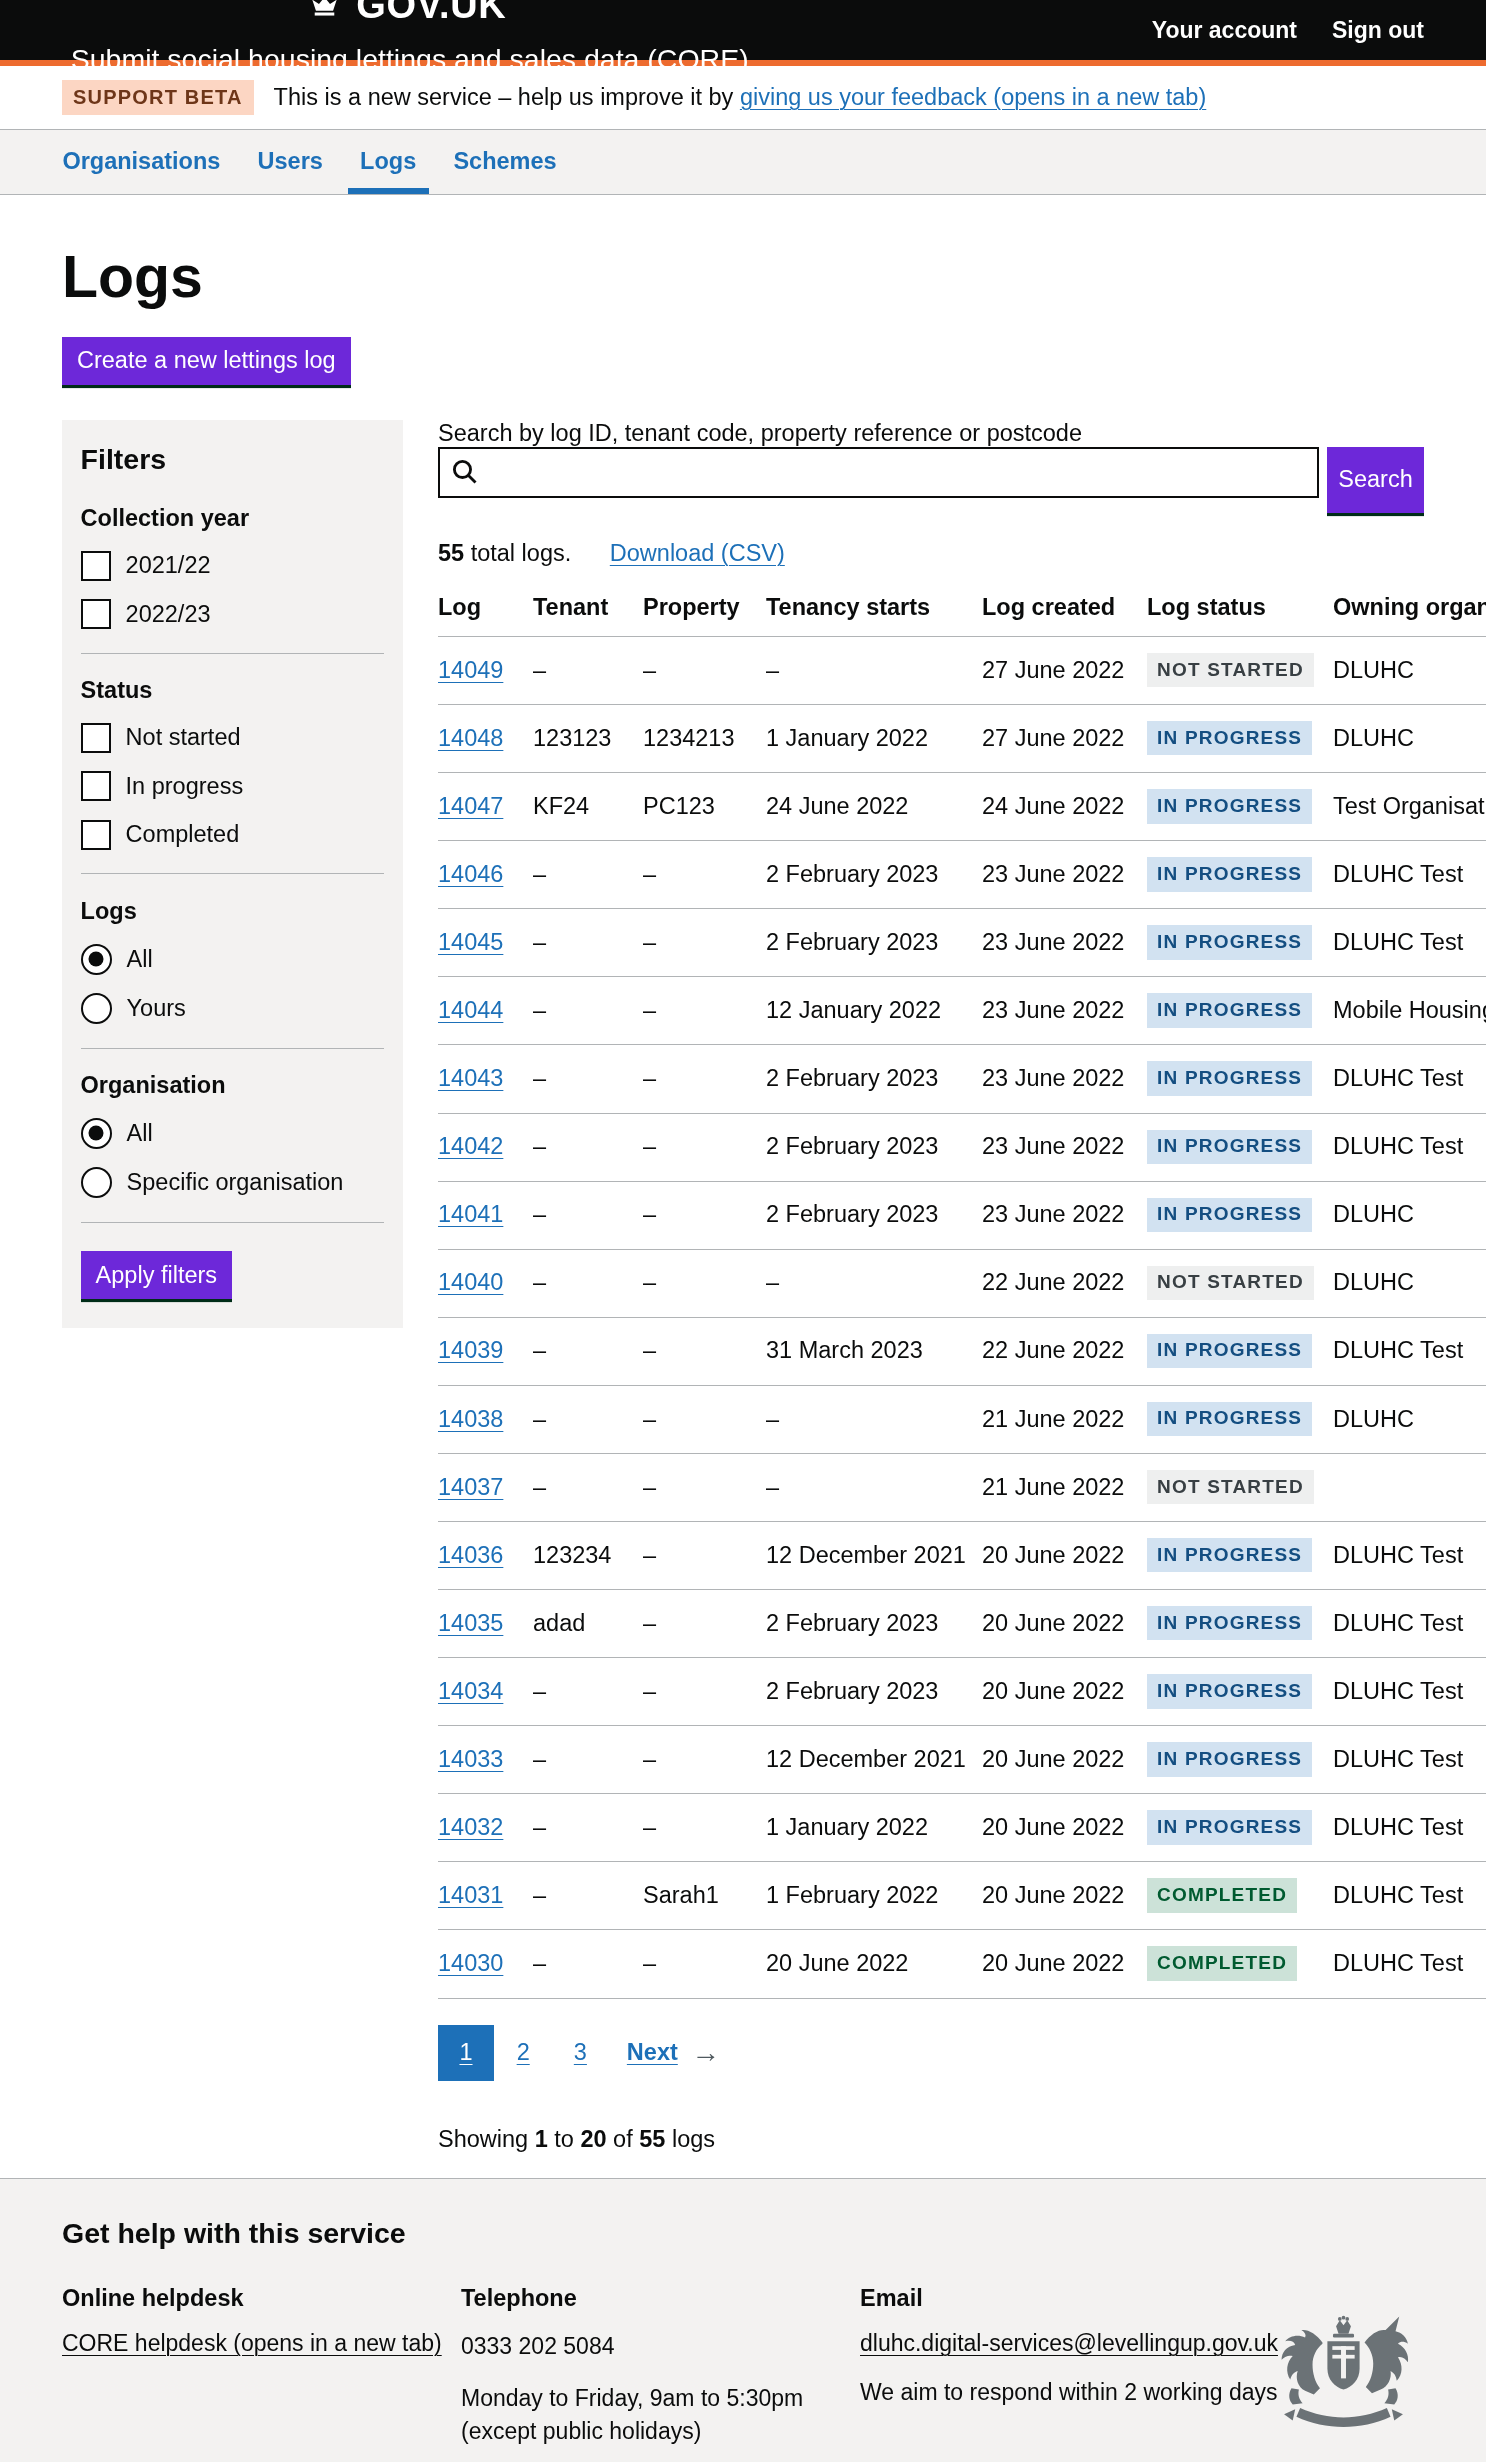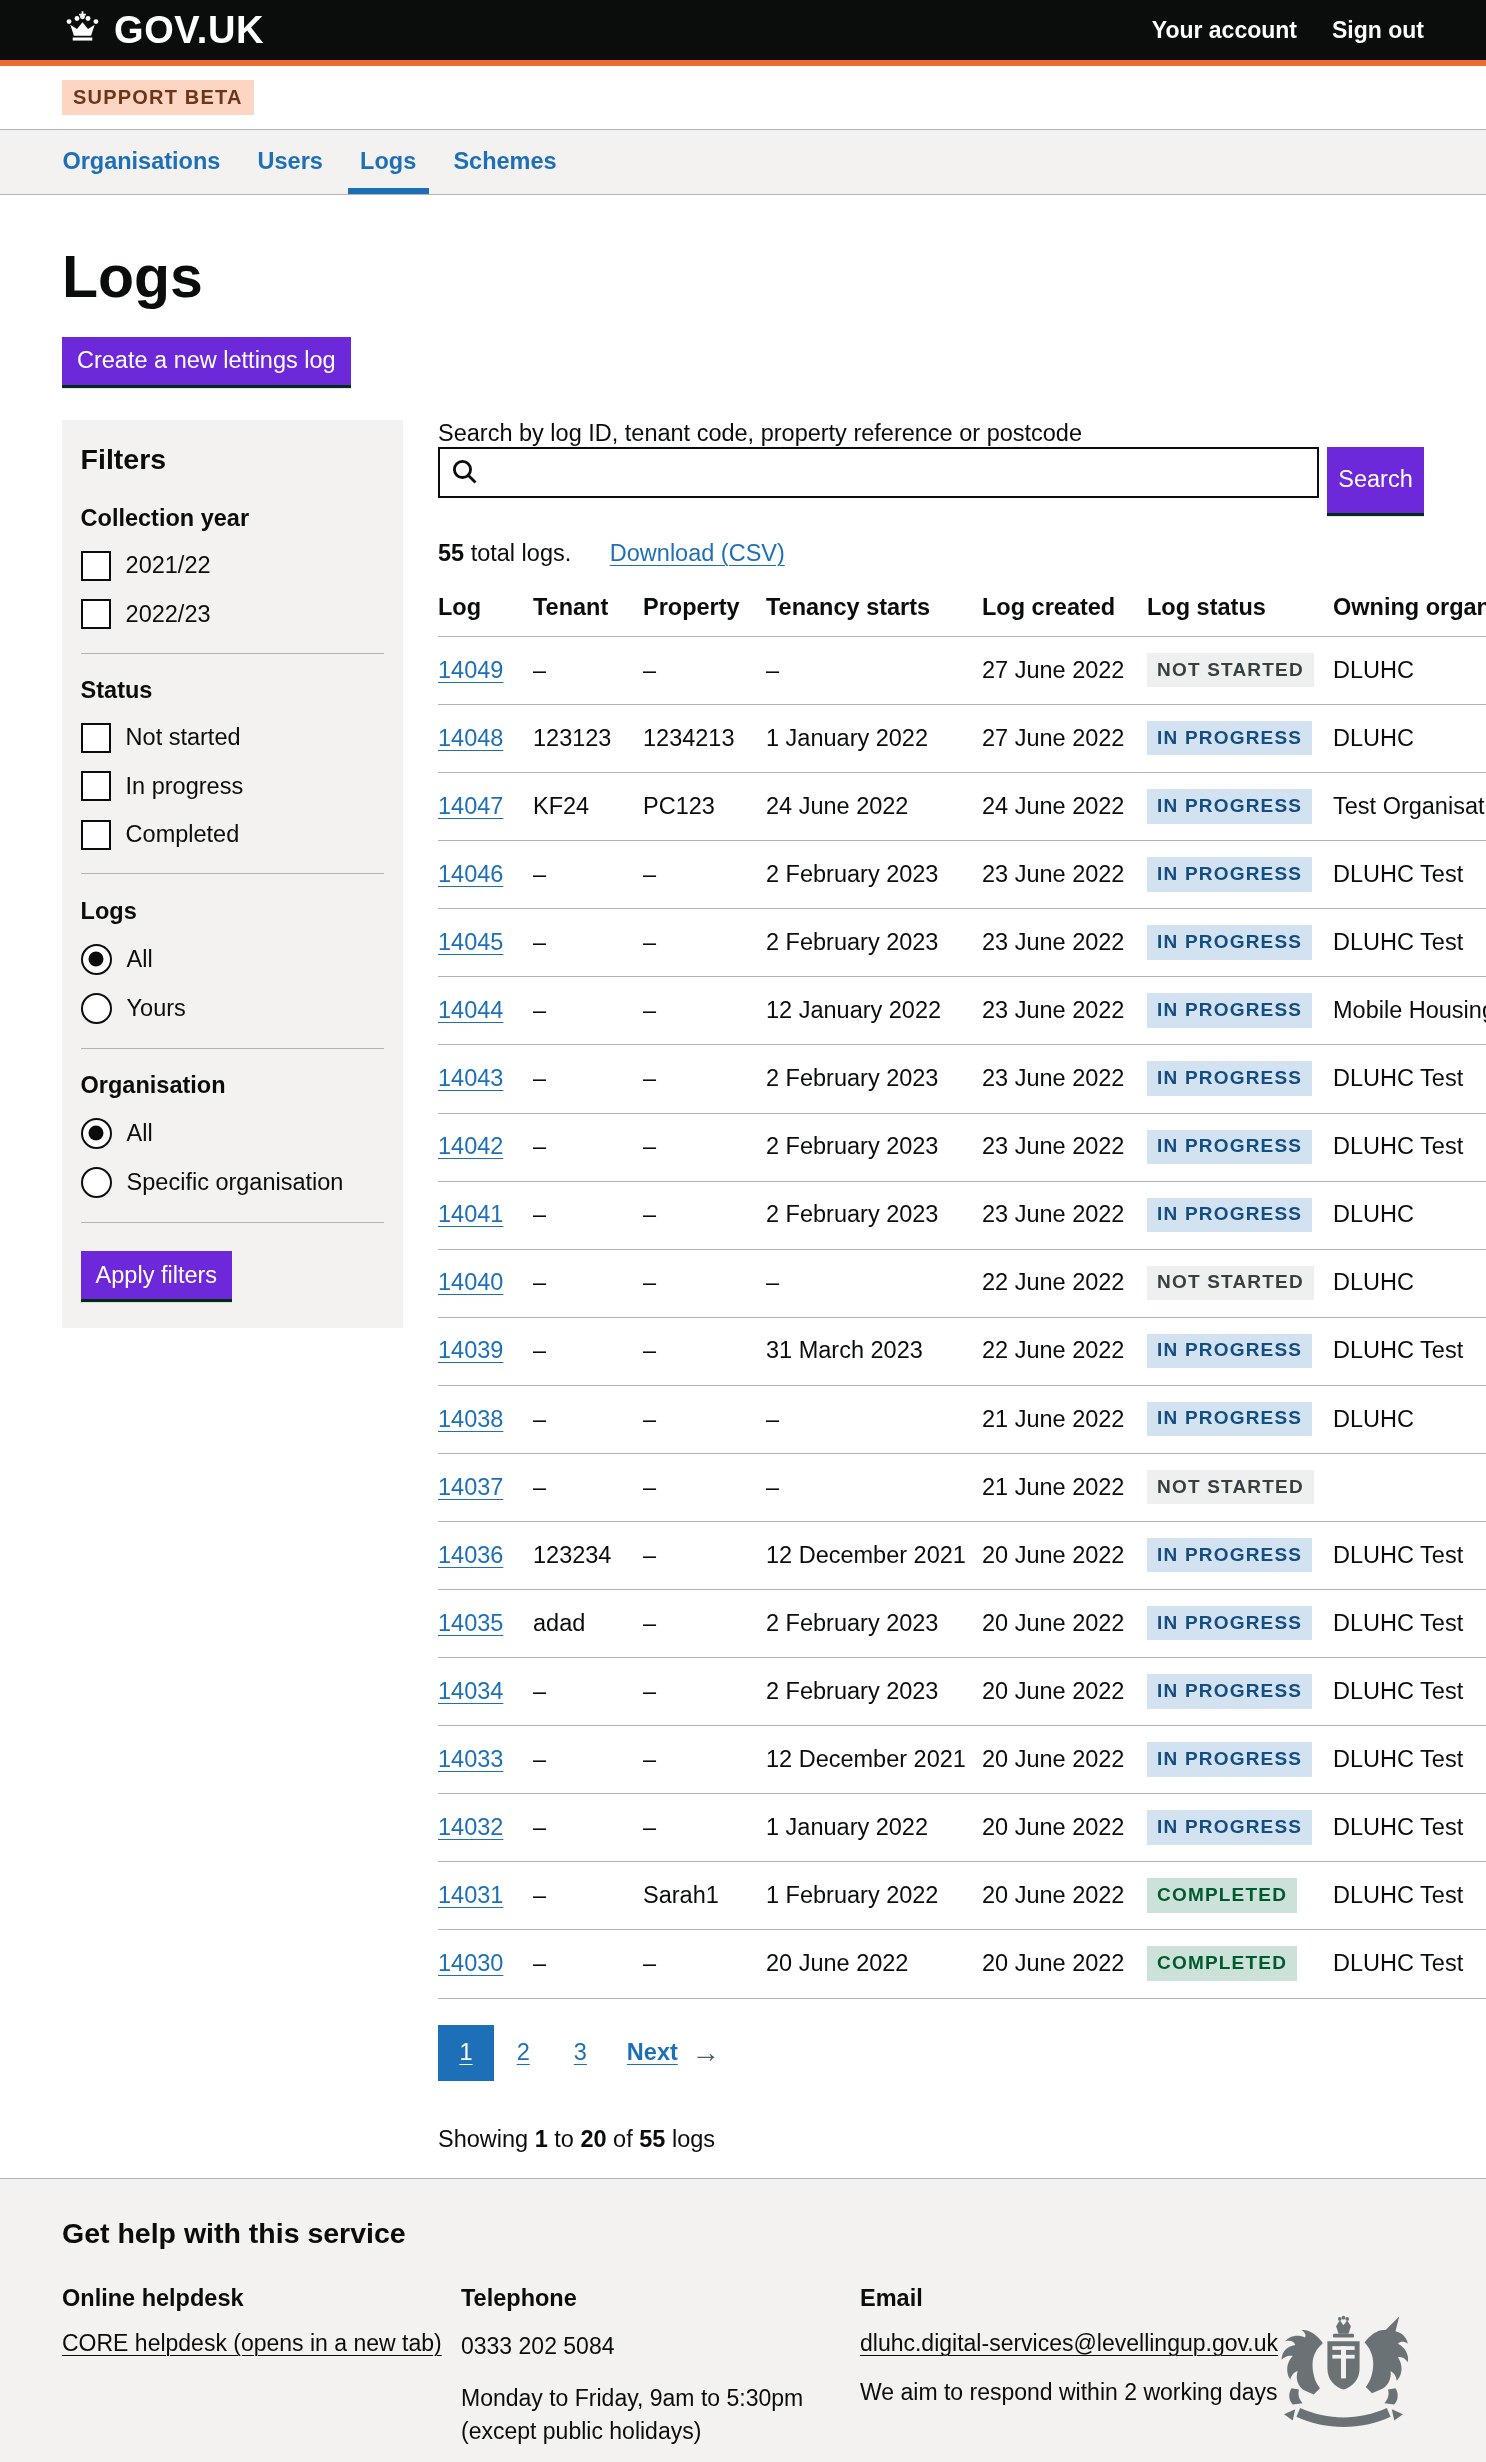--- a/index.html
+++ b/index.html
@@ -165,29 +165,34 @@
             <circle cx="66" cy="22" r="8"></circle>
             <circle cx="84" cy="28" r="8"></circle>
             <circle cx="110" cy="38" r="8"></circle>
           <path d="M63 4 h6 v8 h8 v6 h-8 v8 h-6 v-8 h-8 v-6 h8 z"></path>
           <path d="M26 48 L38 84 H94 L106 48 L84 62 L66 40 L48 62 Z"></path>
           <rect x="34" y="90" width="64" height="10"></rect>
         </svg>
       </span>
       <span>GOV.UK</span>
     </a>
+    <a class="service-name">Submit social housing lettings and sales data (CORE)</a>
   </div>
   <nav class="header-links">
     <a>Your account</a>
     <a>Sign out</a>
   </nav>
 </header>
 
 <div class="phase-banner">
   <strong class="phase-tag">SUPPORT BETA</strong>
+  <span class="phase-text">
+    <span>This is a new service – help us improve it by</span>
+    <a>giving us your feedback (opens in a new tab)</a>
+  </span>
 </div>
 
 <nav class="primary-nav">
   <div class="nav-inner">
 
       <a class="nav-item" data-active="false">Organisations</a>
 
       <a class="nav-item" data-active="false">Users</a>
 
       <a class="nav-item" data-active="true">Logs</a>

